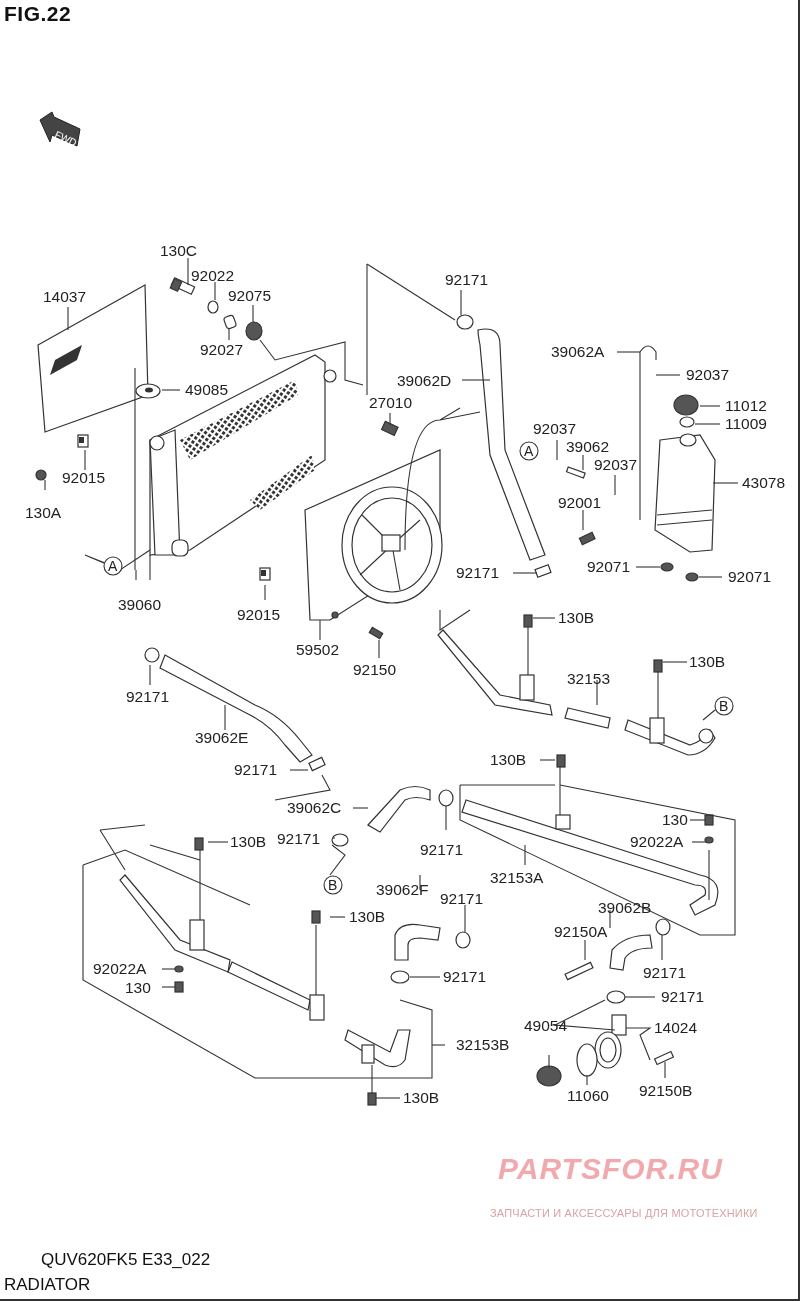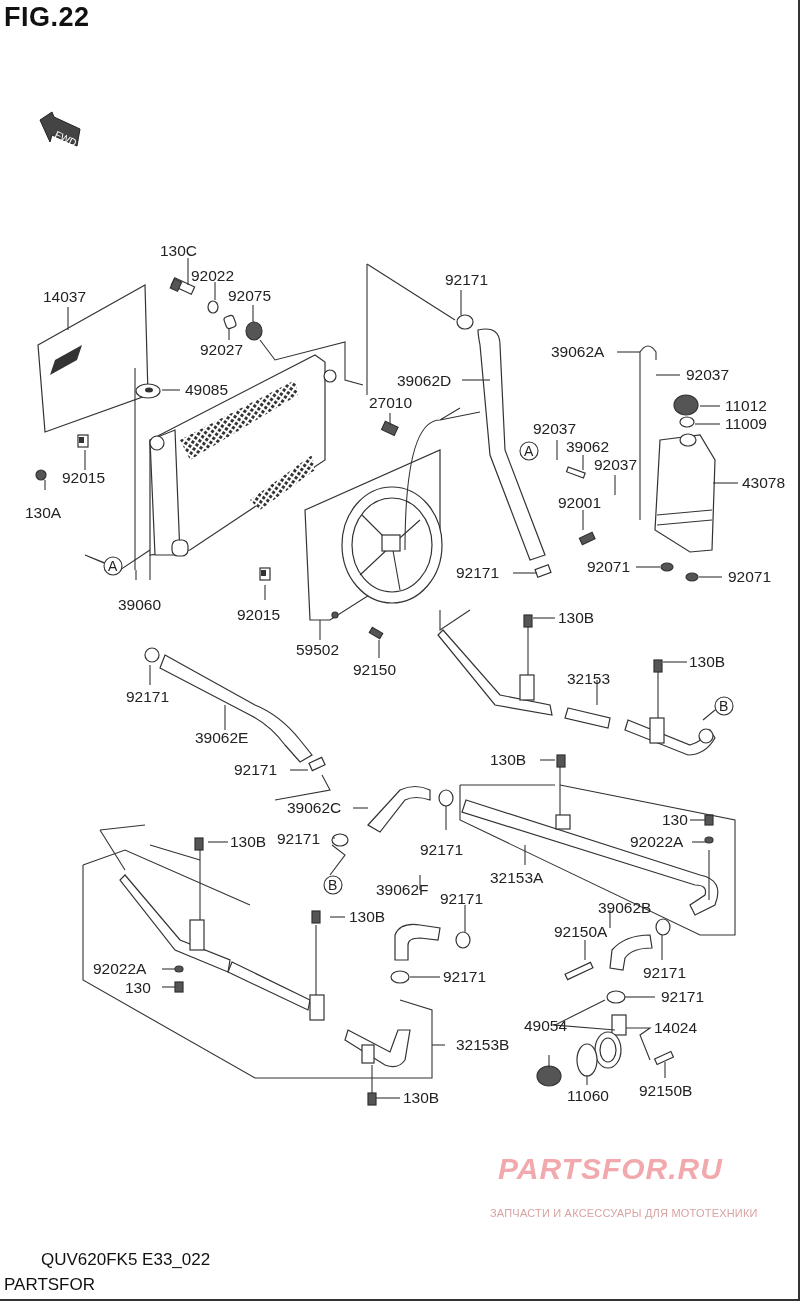--- a/index.html
+++ b/index.html
@@ -1,18 +1,18 @@
 <!DOCTYPE html>
 <html><head>
 <meta charset="utf-8">
 <style>
   html, body { margin: 0; padding: 0; background: #ffffff; }
   body { width: 800px; height: 1301px; position: relative; overflow: hidden; font-family: "Liberation Sans", sans-serif; }
   #frame { position: absolute; left: 0; top: 0; width: 798px; height: 1299px; border-right: 2px solid #333; border-bottom: 2px solid #333; box-sizing: content-box; }
-  #fig-title { position: absolute; left: 4px; top: 2px; font-size: 27px; font-weight: bold; color: #111; letter-spacing: 0.5px; font-family: "Liberation Sans", sans-serif; }
+  #fig-title { position: absolute; left: 4px; top: 2px; font-size: 21px; font-weight: bold; color: #111; letter-spacing: 0.5px; font-family: "Liberation Sans", sans-serif; }
   #diagram { position: absolute; left: 0; top: 0; width: 800px; height: 1301px; }
   #diagram .lbl { font-family: "Liberation Sans", sans-serif; font-size: 15.5px; fill: #222; }
   #diagram .ln { stroke: #333; stroke-width: 1.1; fill: none; }
   #diagram .part { stroke: #333; stroke-width: 1.2; fill: #fff; }
   #diagram .partd { stroke: #333; stroke-width: 1.2; fill: #555; }
   #diagram .mesh { fill: url(#meshpat); stroke: none; }
   #diagram .circ { stroke: #333; stroke-width: 1.1; fill: #fff; }
   #diagram .circt { font-family: "Liberation Sans", sans-serif; font-size: 14px; fill: #222; }
   #footer-code { position: absolute; left: 4px; top: 1250px; font-size: 17px; color: #111; font-family: "Liberation Sans", sans-serif; margin-left: 37px; }
   #footer-name { position: absolute; left: 4px; top: 1275px; font-size: 17px; color: #111; font-family: "Liberation Sans", sans-serif; }
@@ -314,13 +314,13 @@
     <text class="lbl" x="567" y="1101">11060</text>
     <text class="lbl" x="639" y="1096">92150B</text>
     <text class="lbl" x="403" y="1103">130B</text>
   </g>
 </svg>
 
 <div id="wm-sub">ЗАПЧАСТИ И АКСЕССУАРЫ ДЛЯ МОТОТЕХНИКИ</div>
 <div id="wm-main">PARTSFOR.RU</div>
 
 <div id="footer-code">QUV620FK5 E33_022</div>
-<div id="footer-name">PARTSFOR</div>
+<div id="footer-name">RADIATOR</div>
 
 </body></html>

